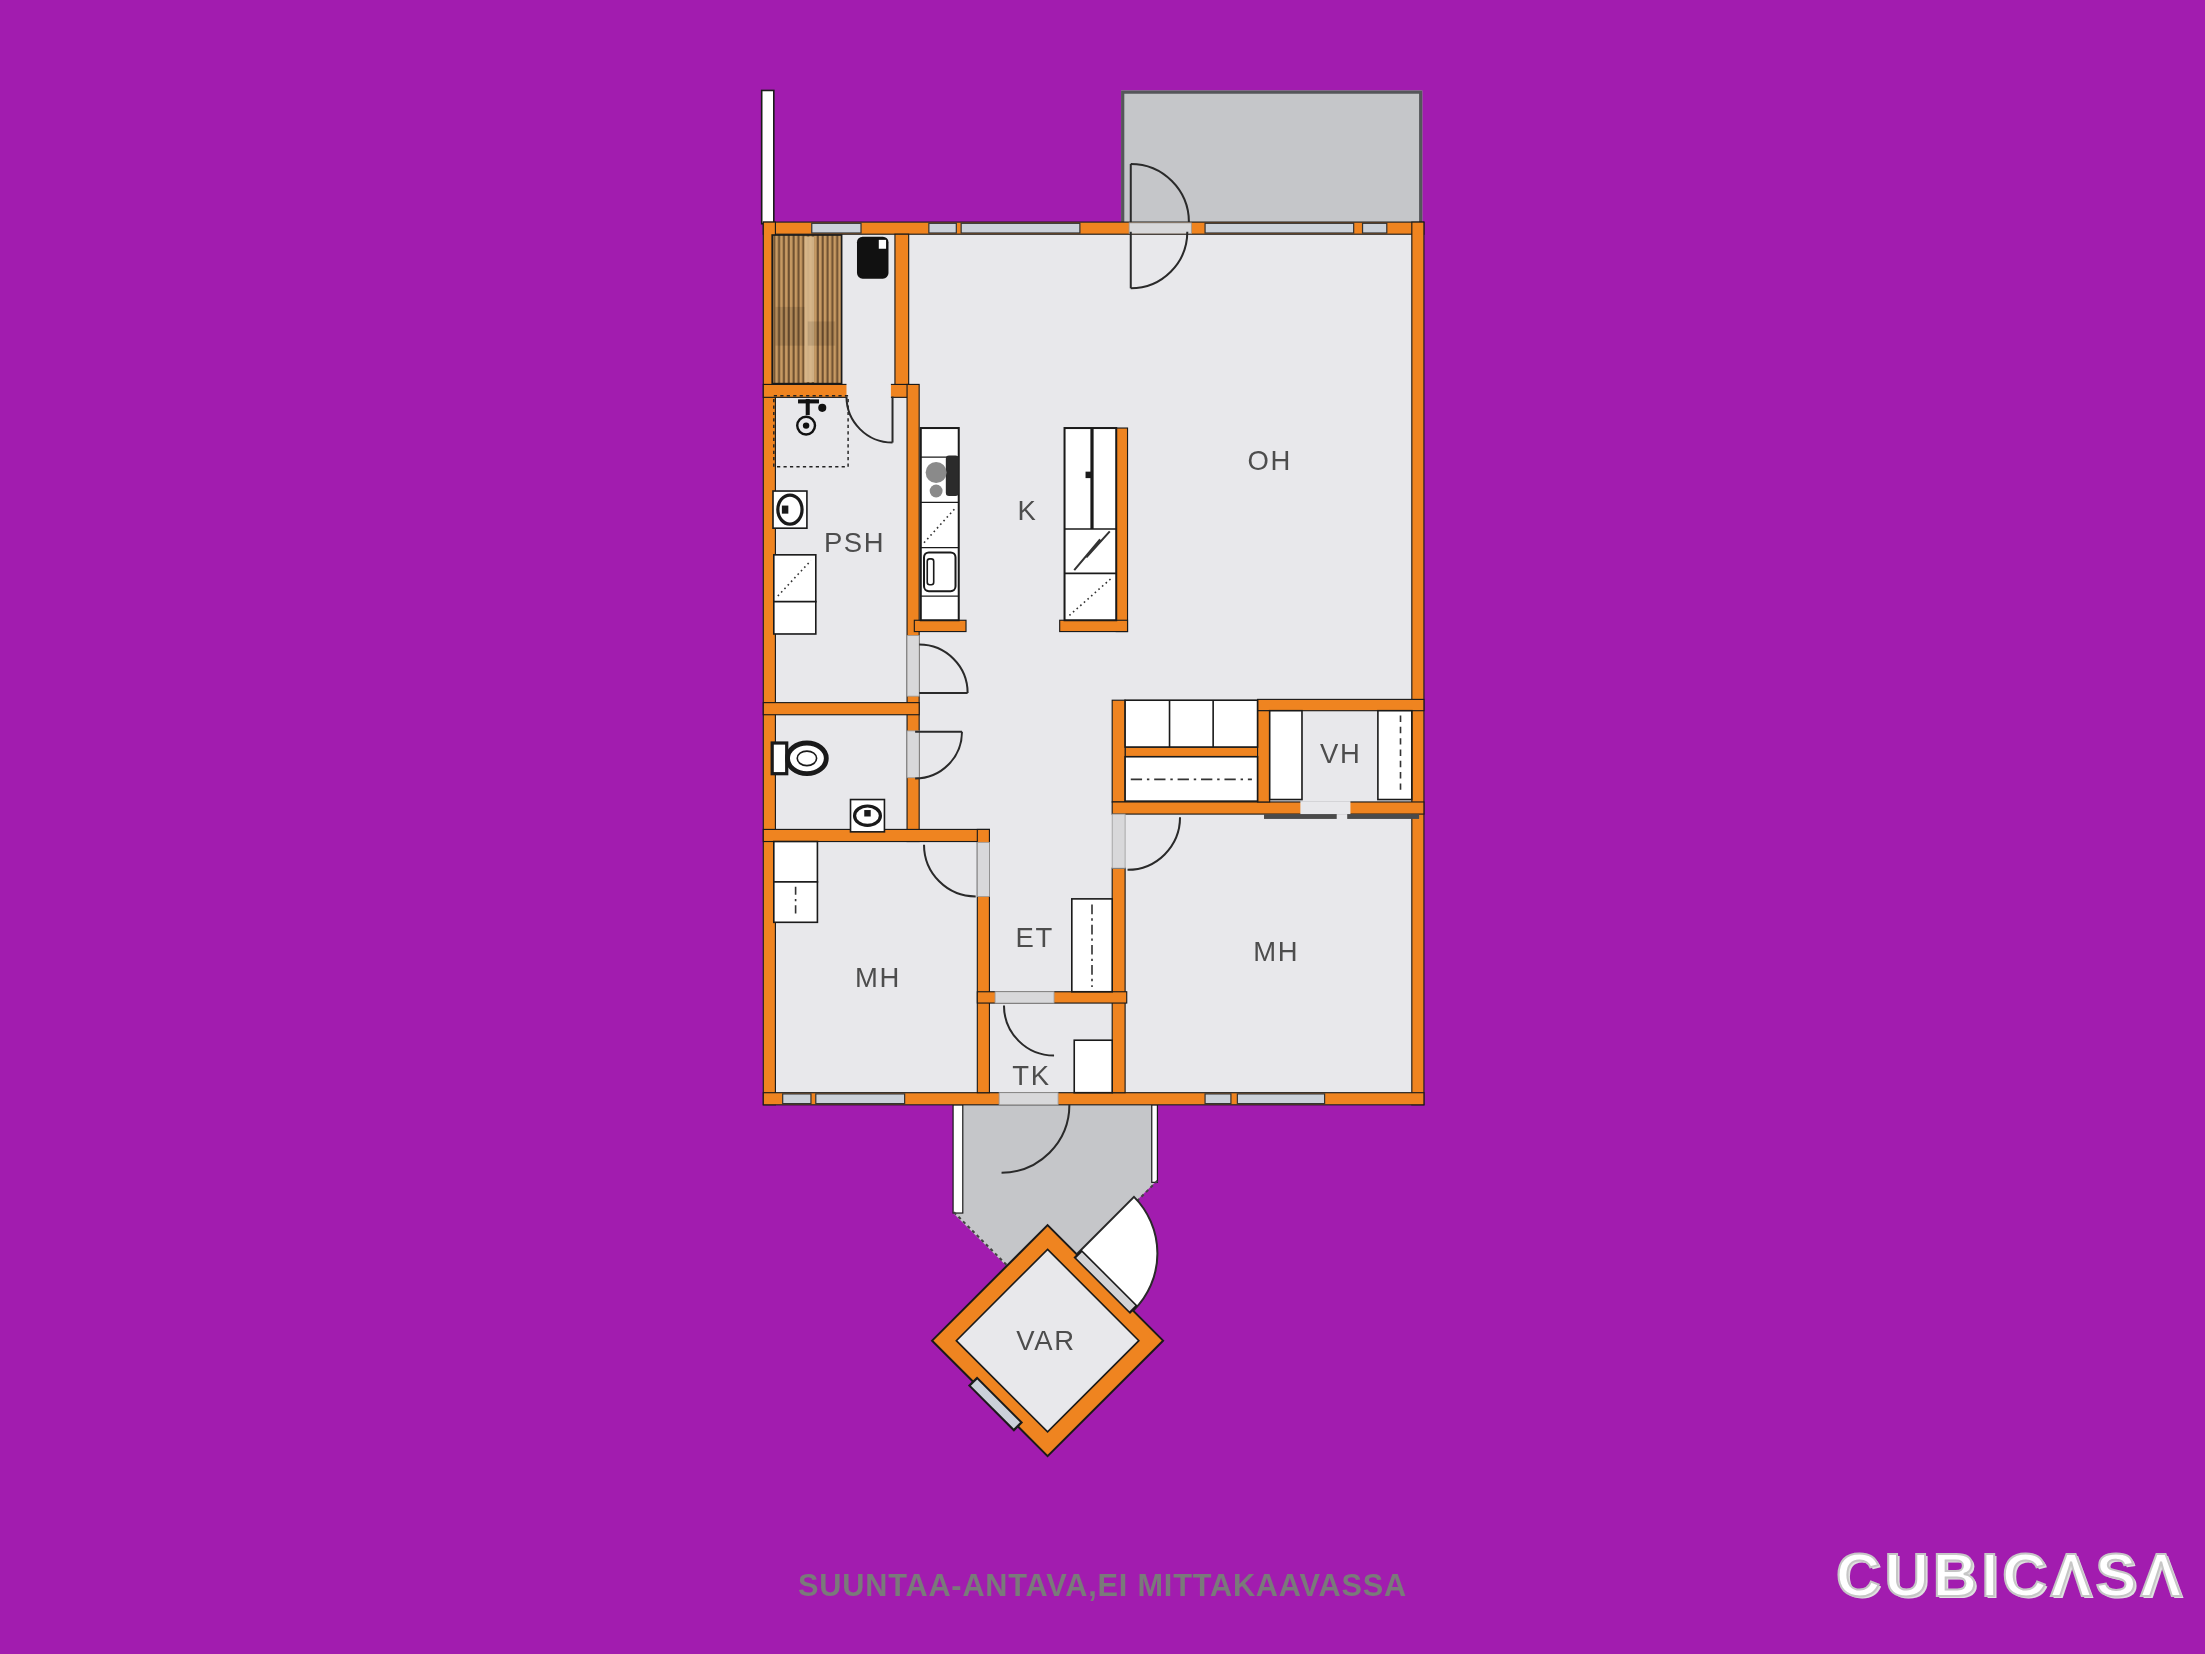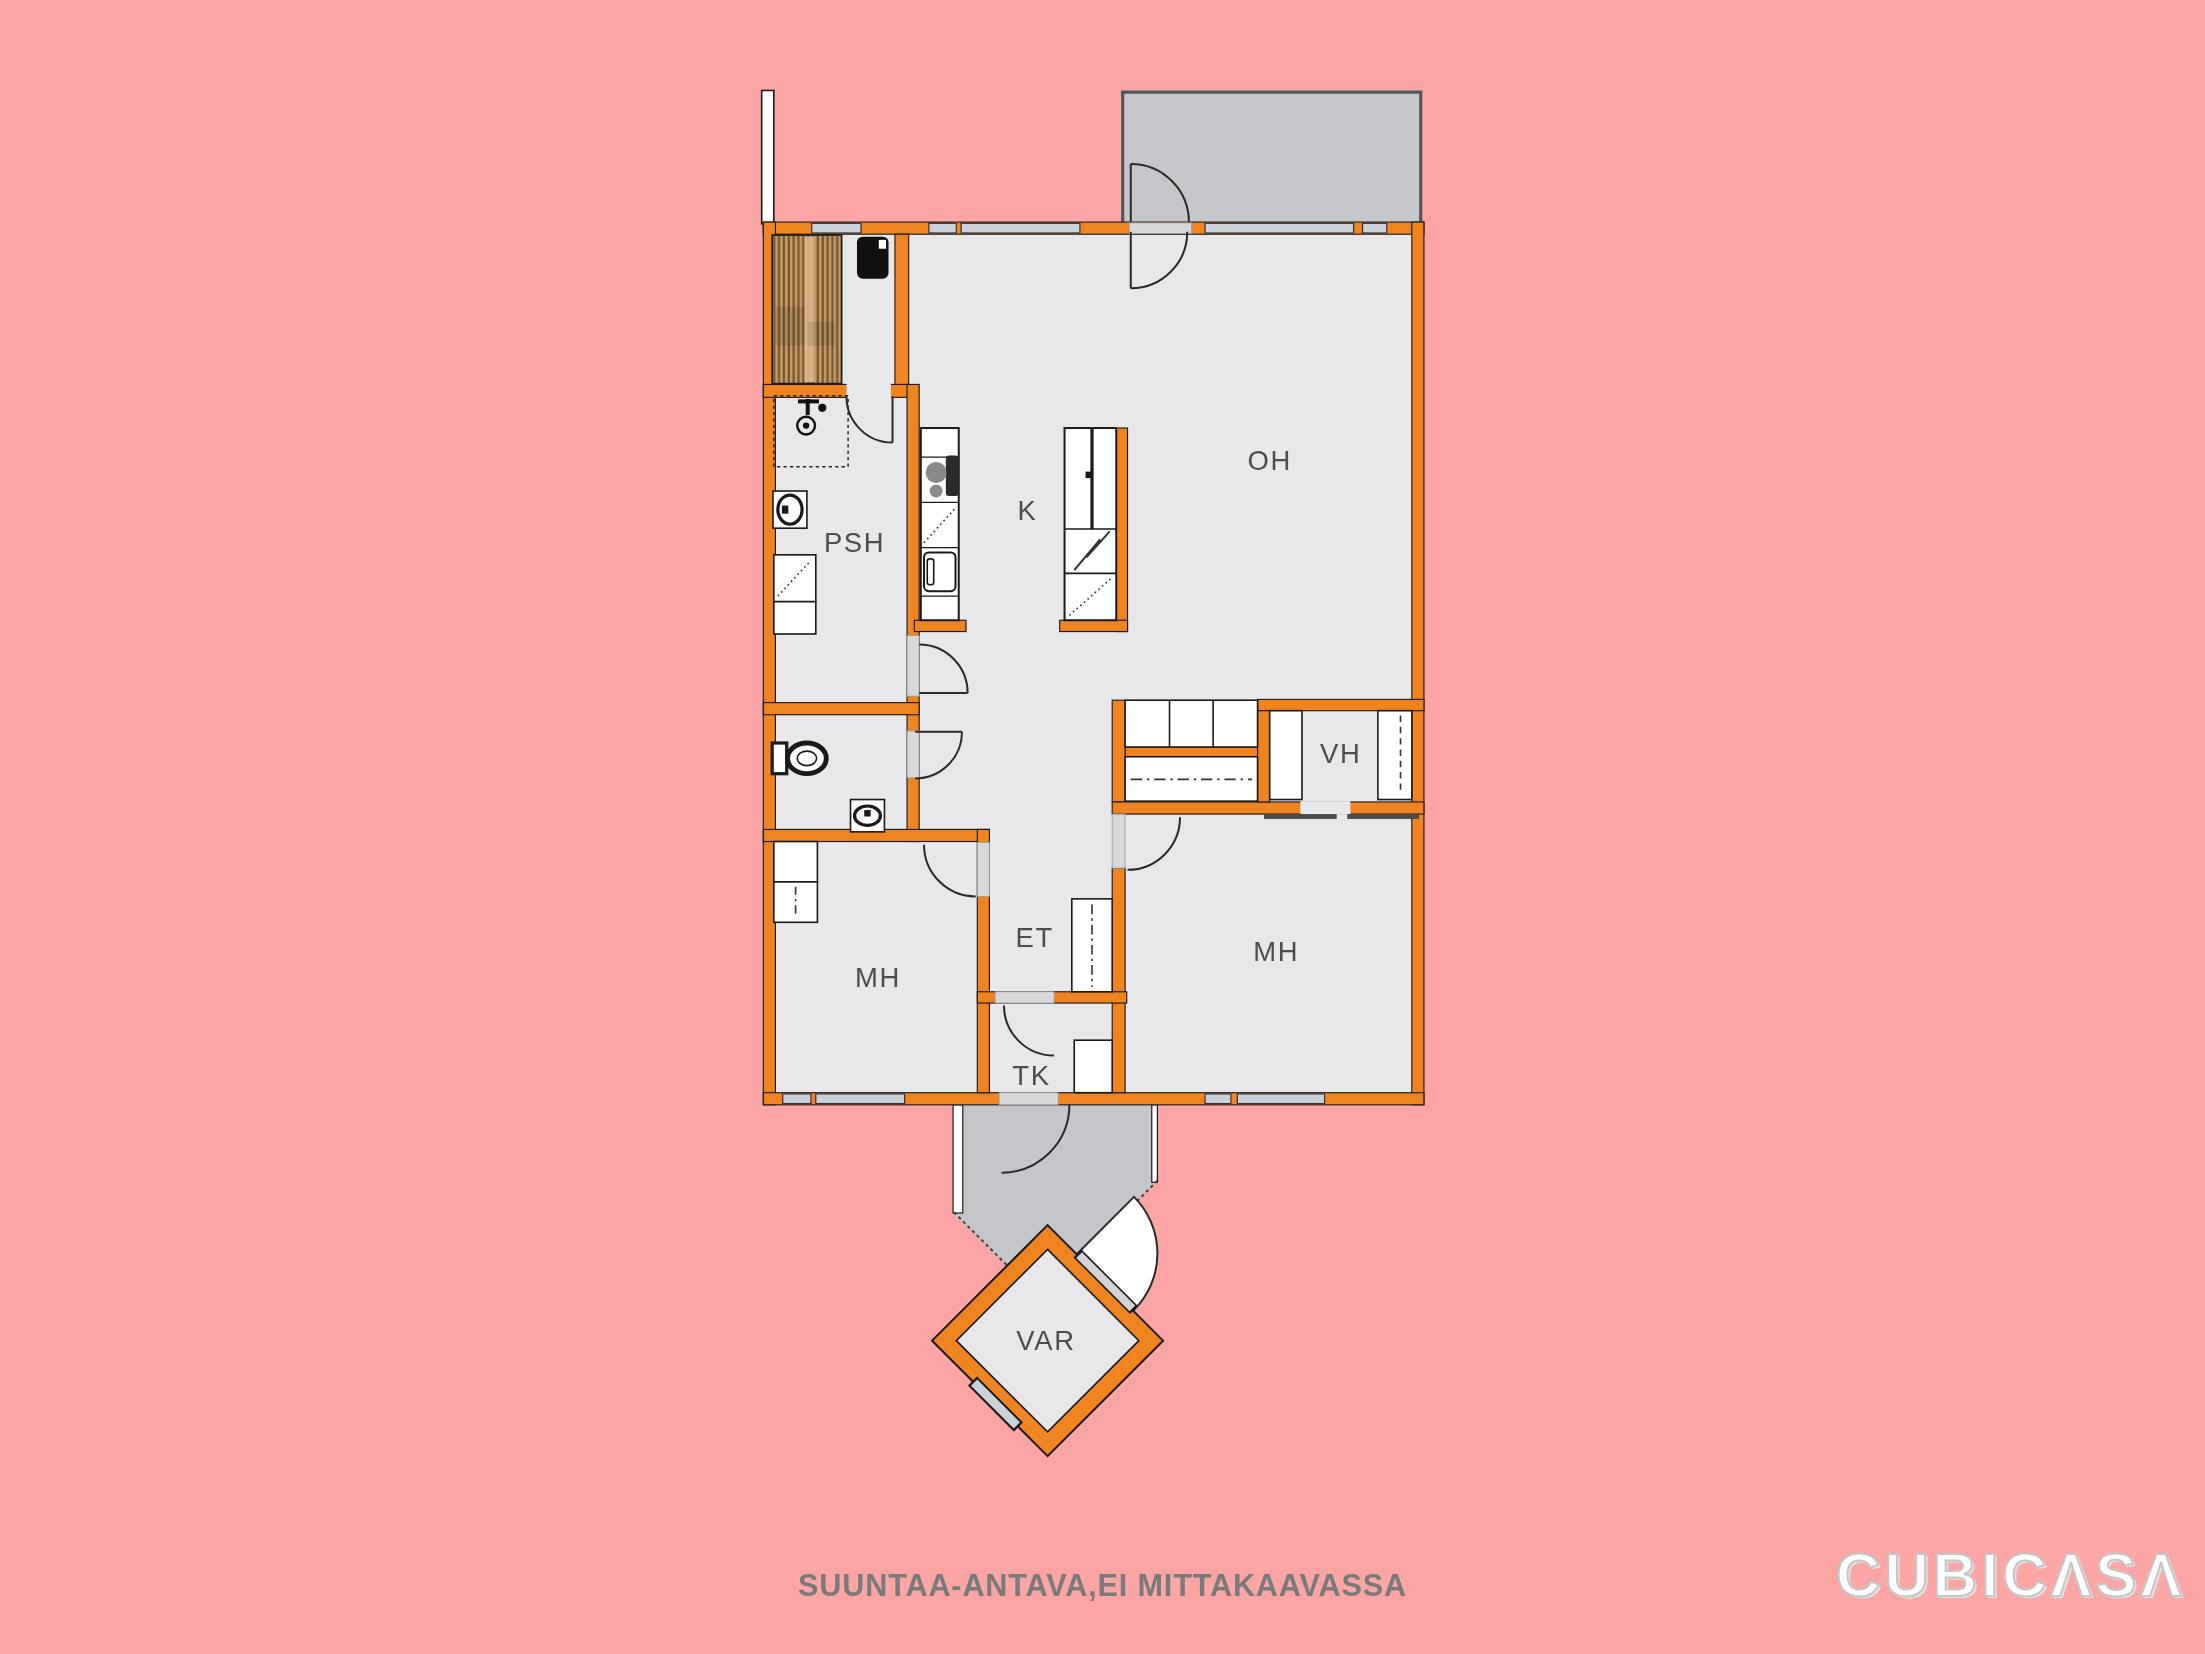--- a/index.html
+++ b/index.html
@@ -1,16 +1,16 @@
 <!DOCTYPE html>
 <html style="font-size:13px"><head>
 <meta charset="utf-8">
 <style>
   html,body{margin:0;padding:0;background:#ffffff;}
-  .page{position:relative;width:2205px;height:1654px;background:#fca5a5;overflow:hidden;
+  .page{position:relative;width:2205px;height:1654px;background:#a21caf;overflow:hidden;
         font-family:"Liberation Sans", sans-serif;}
   svg{position:absolute;left:0;top:0;}
   .room-label{font-family:"Liberation Sans",sans-serif;font-size:34px;fill:#4d4d4d;letter-spacing:2px;}
   .caption{font-family:"Liberation Sans",sans-serif;font-weight:bold;font-size:38px;fill:#7a7a7a;letter-spacing:1px;}
   .wm-main{font-family:"Liberation Sans",sans-serif;font-weight:bold;font-size:76px;fill:#ffffff;
            stroke:#c6c6c6;stroke-width:2.5px;letter-spacing:5px;}
   .wm-shadow{font-family:"Liberation Sans",sans-serif;font-weight:bold;font-size:76px;fill:#e0e0e0;letter-spacing:5px;}
 </style>
 </head>
 <body>

